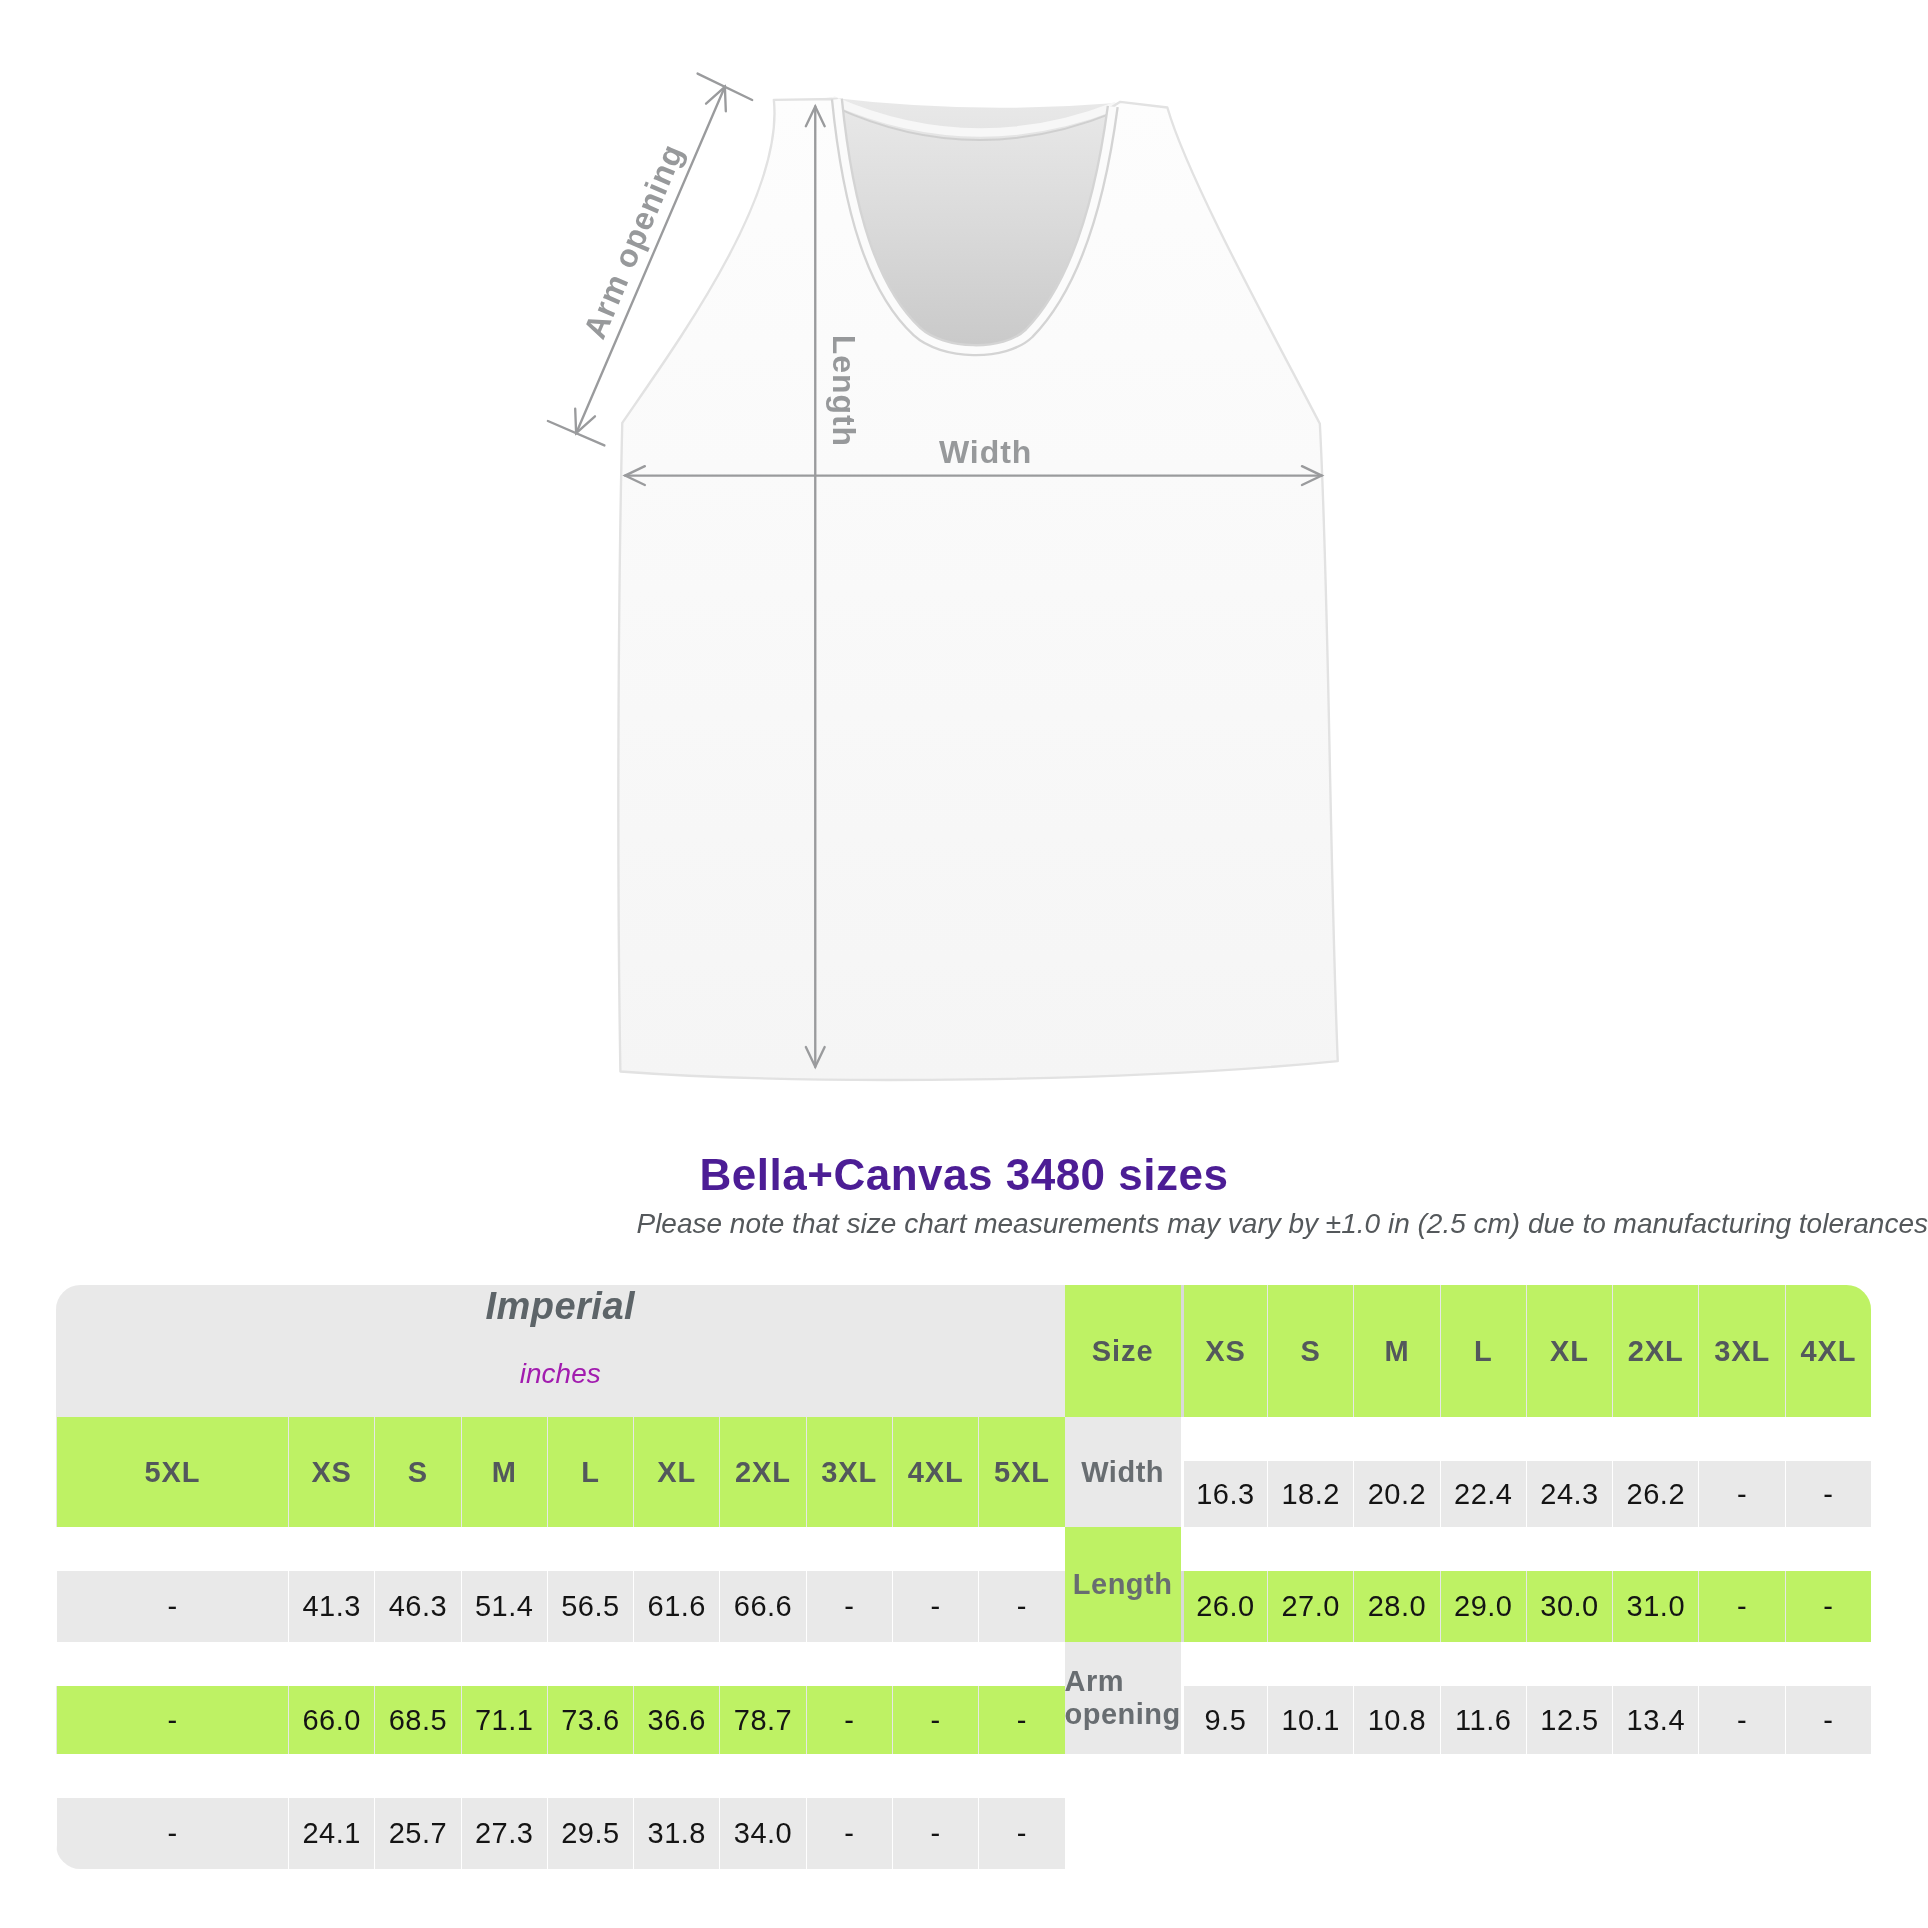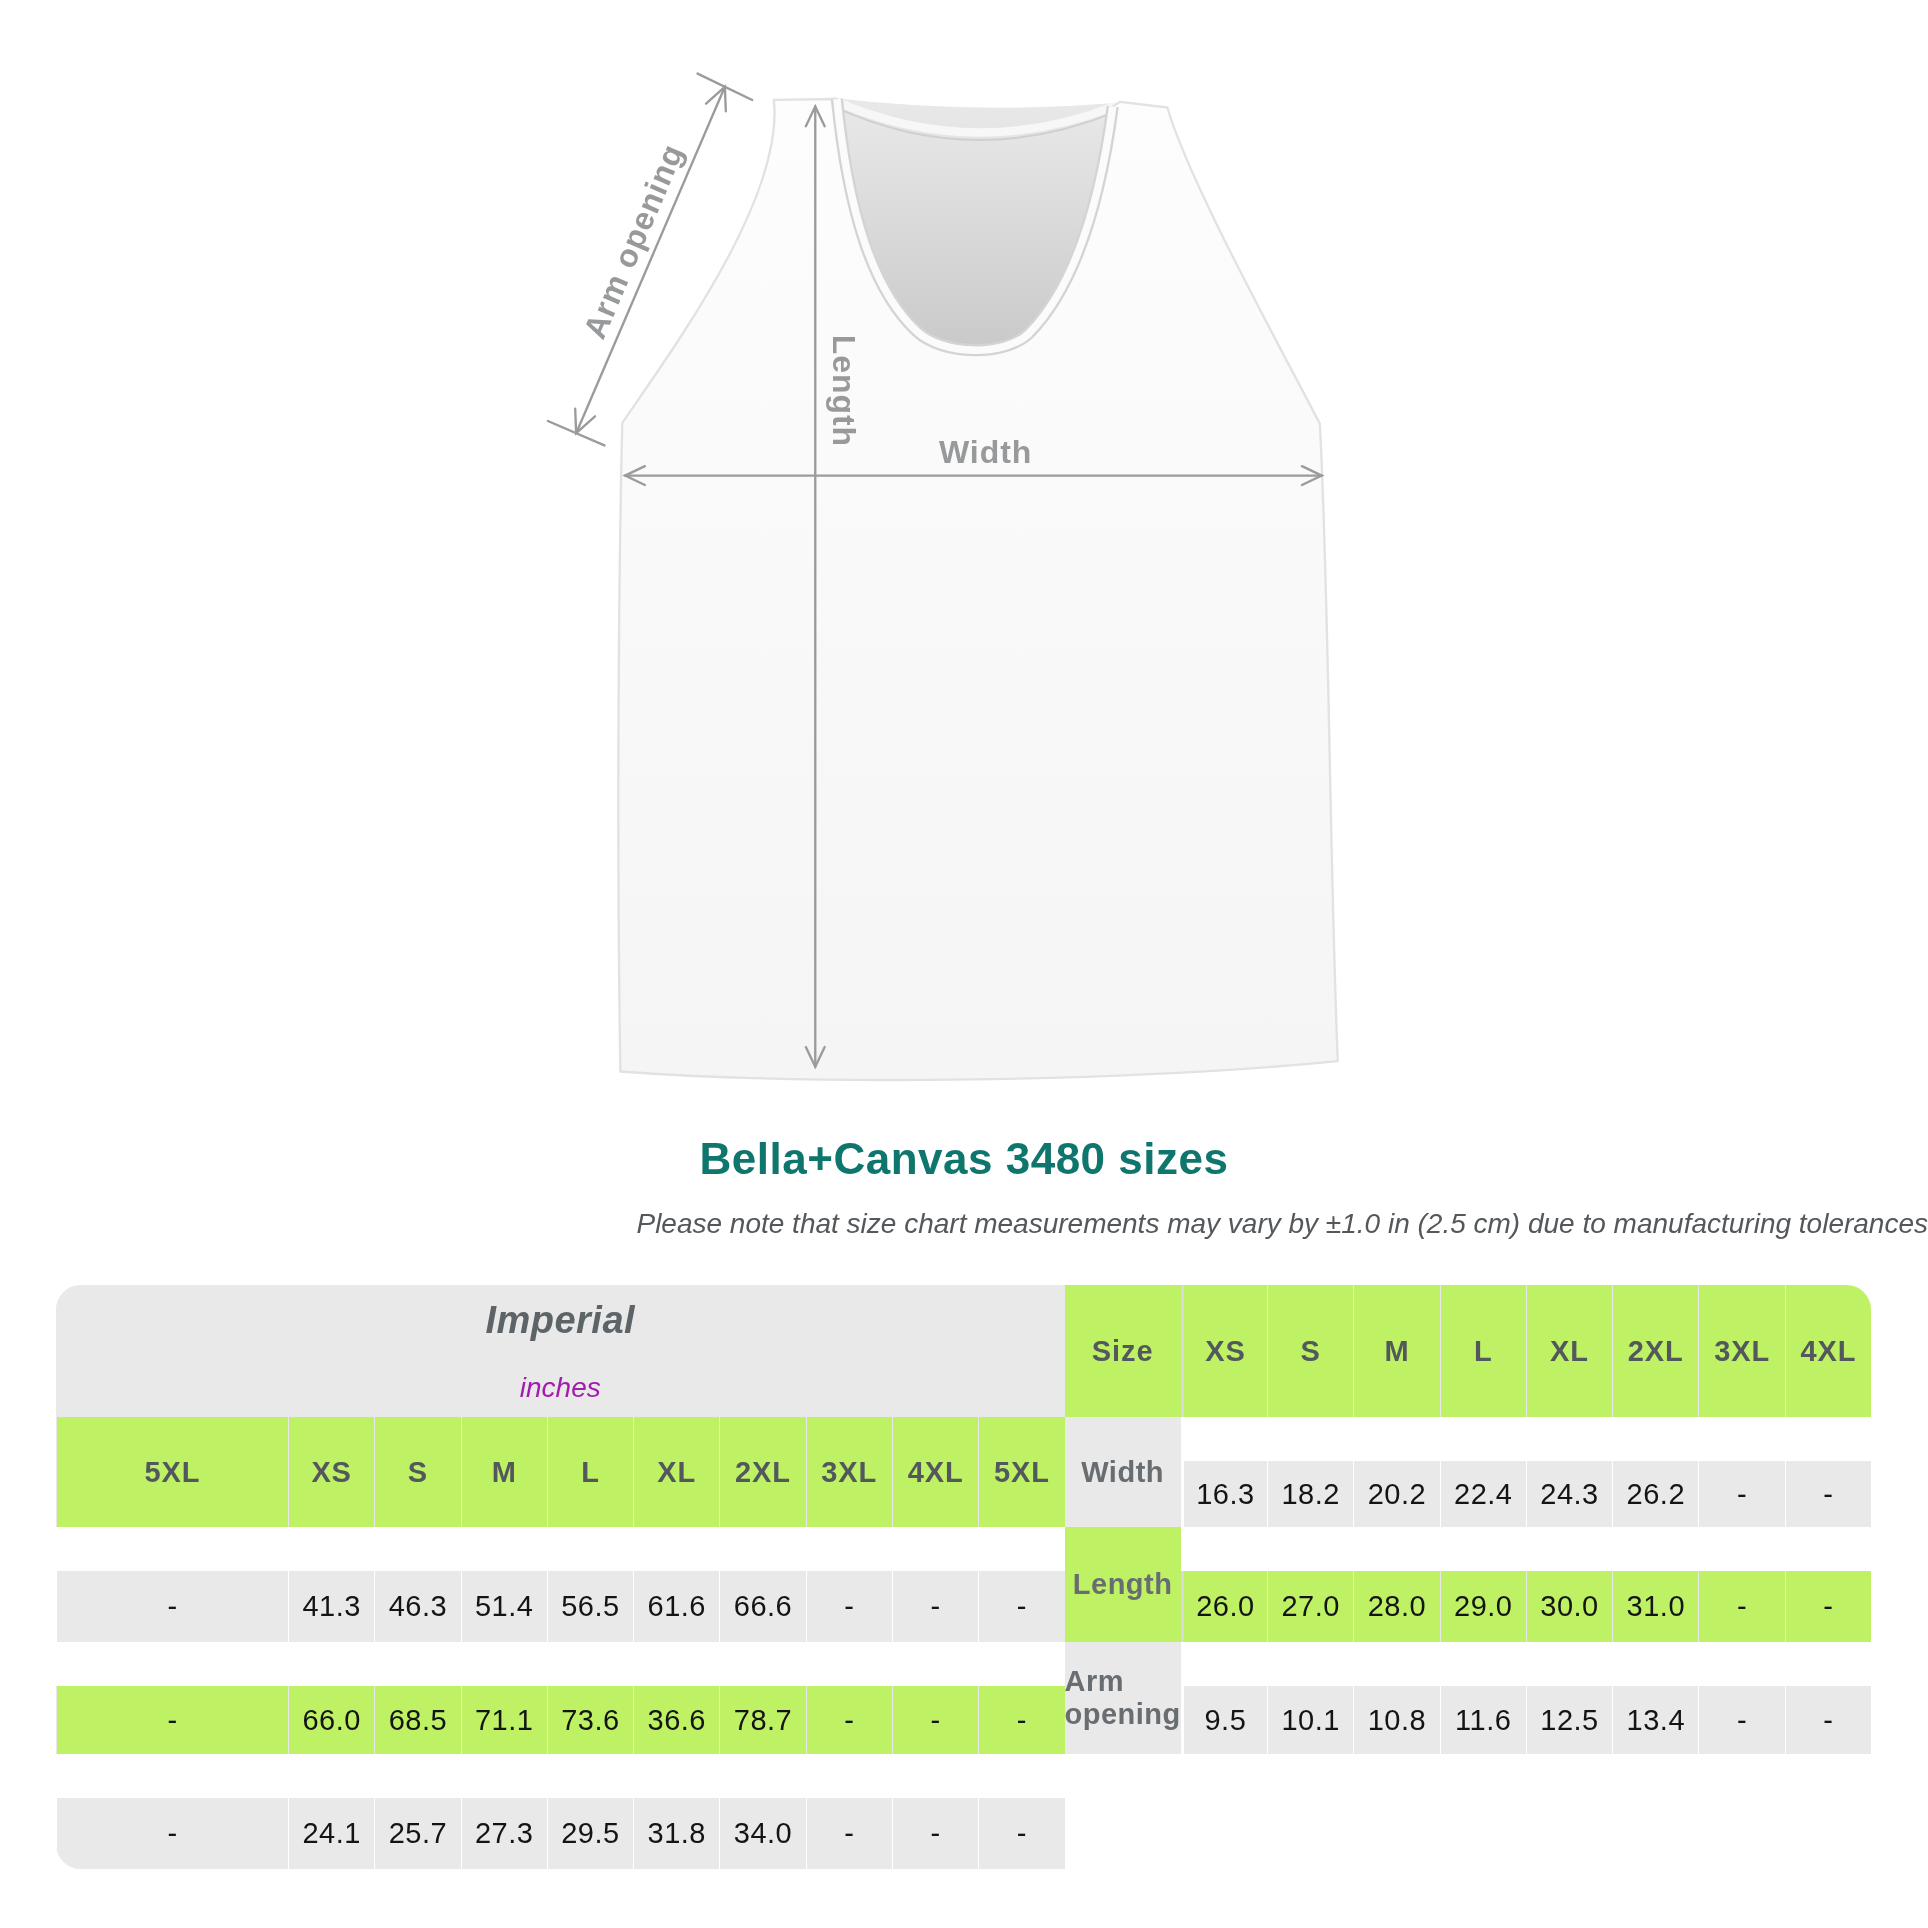--- a/index.html
+++ b/index.html
@@ -3,32 +3,32 @@
 <meta charset="utf-8">
 <style>
   html,body{margin:0;padding:0;background:#ffffff;}
   .page{position:relative;width:1928px;height:1928px;background:#ffffff;overflow:hidden;
         font-family:"Liberation Sans", sans-serif;}
   
   .figure-svg{position:absolute;left:0;top:0;}
   .fig-label{font-family:"Liberation Sans",sans-serif;font-weight:700;font-size:34px;
              letter-spacing:1px;fill:#97999b;}
   
-  .title{position:absolute;left:0;right:0;top:1134px;margin:0;text-align:center;
-         font-size:44px;font-weight:700;color:#0f766e;letter-spacing:0.5px;}
+  .title{position:absolute;left:0;right:0;top:1134px;margin:16px;text-align:center;
+         font-size:44px;font-weight:700;color:#4c1d95;letter-spacing:0.5px;}
   .subtitle{position:absolute;left:0;right:0;top:1208px;margin:0;text-align:right;
             font-style:italic;font-size:28px;color:#54585b;}
   
   .table-wrap{position:absolute;left:56px;top:1285px;width:1815px;height:584px;
               border-radius:24.5px;overflow:hidden;background:#ffffff;}
   .grid{display:grid;width:100%;height:100%;
         grid-template-columns:232px repeat(18,1fr);
         grid-template-rows:132px 110px 115px 112px 115px;}
   .band{background:#e9e9e9;display:flex;flex-direction:column;align-items:center;
-        justify-content:center;gap:30px;}
+        justify-content:flex-start;gap:30px;}
   .band-imp{grid-column:1/11;}
   .band-met{grid-column:11/20;}
   .group-label{font-style:italic;font-weight:700;font-size:38px;color:#5d6468;letter-spacing:0.5px;}
   .group-sub{font-style:italic;font-weight:400;font-size:28px;color:#a21caf;}
   .cell{display:flex;align-items:center;justify-content:center;box-sizing:border-box;}
   .row-w{background:#bef264;}
   .row-g{background:#e9e9e9;}
   .vw{border-left:1.9px solid #e7e7e7;}
   .vg{border-left:1.9px solid #ffffff;}
   .c1w{border-left:3.8px solid #d9d9d9;}

